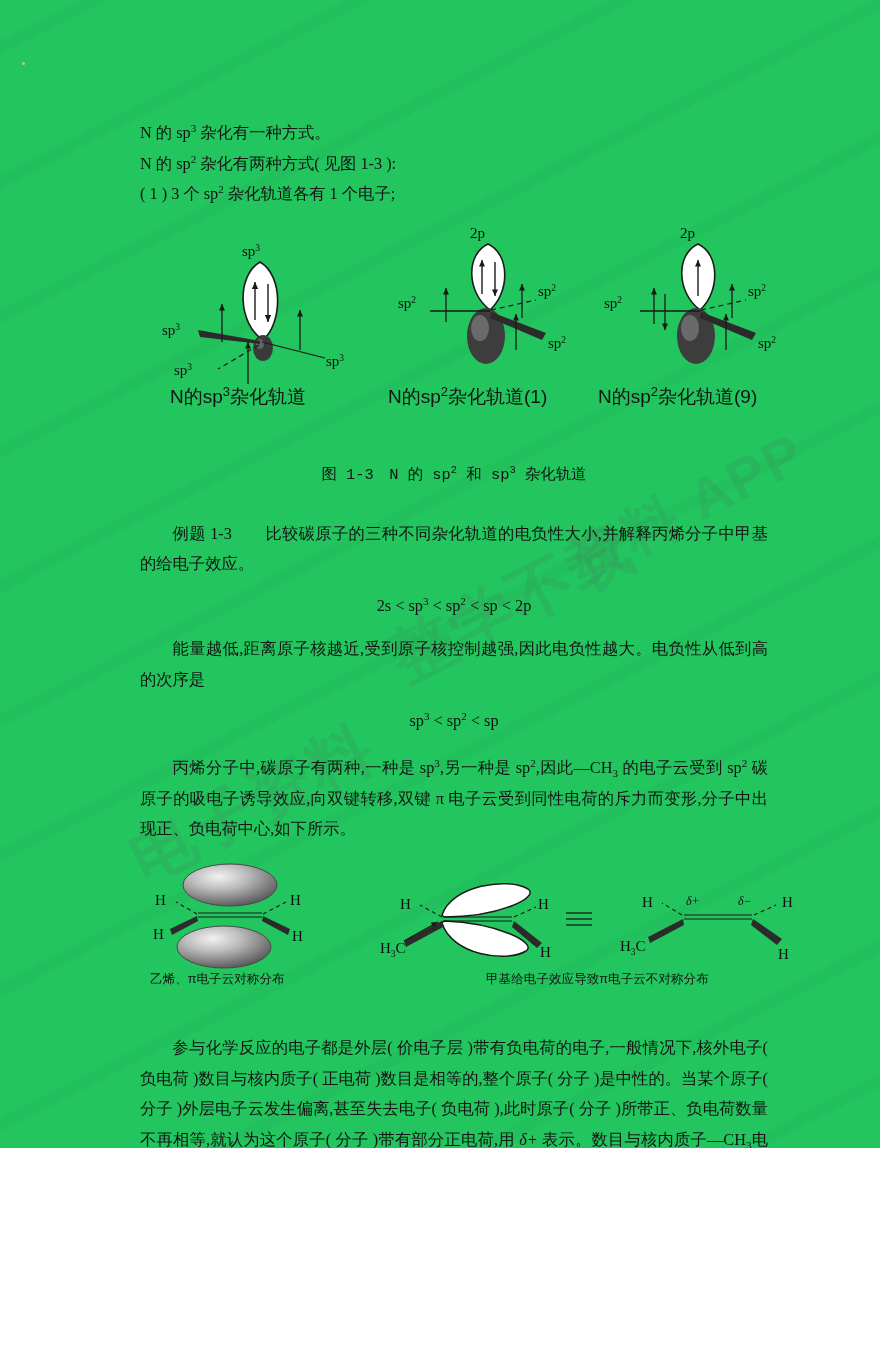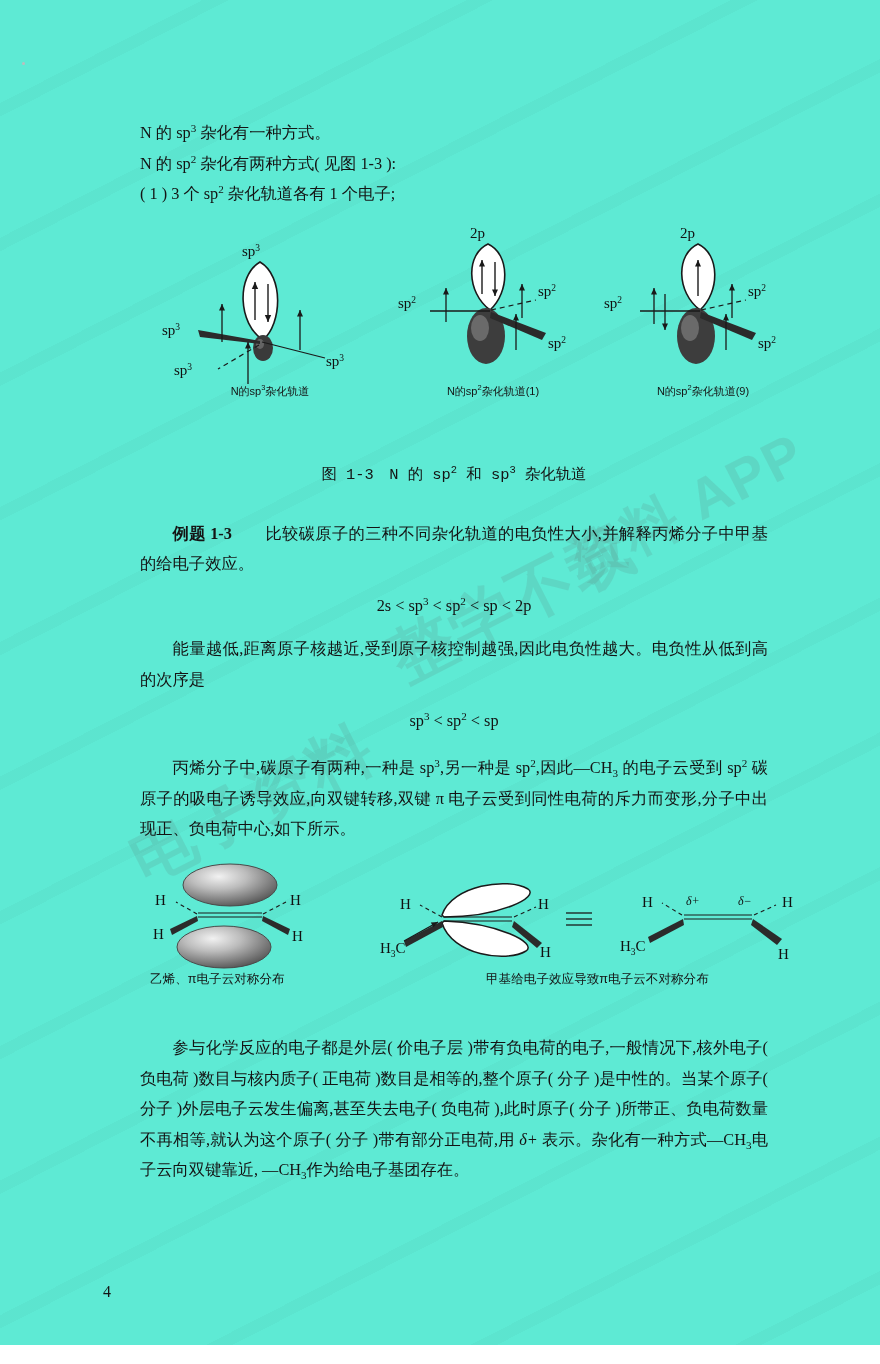--- a/index.html
+++ b/index.html
@@ -3,22 +3,22 @@
 <meta charset="utf-8">
 <style>
   html, body {
     margin: 0;
     padding: 0;
     background: #ffffff;
   }
   .page {
     position: relative;
     width: 880px;
-    height: 1345px;
-    background: #5eead4;
+    height: 1148px;
+    background: #22c55e;
     font-family: "Liberation Serif", "DejaVu Serif", serif;
     color: #141414;
     overflow: hidden;
   }
   
   .wm {
     position: absolute;
     inset: 0;
     pointer-events: none;
     background:
@@ -59,21 +59,21 @@
   p.body {
     margin: 0;
     font-size: 16.3px;
     line-height: 30.6px;
     text-align: justify;
     text-justify: inter-character;
   }
   .ind { text-indent: 2em; }
   sup { font-size: 0.68em; vertical-align: super; line-height: 0; }
   sub { font-size: 0.68em; vertical-align: sub; line-height: 0; }
-  .bold { font-weight: bold; }
+  .bold { font-weight: normal; }
   .formula {
     margin: 12px;
     text-align: center;
     font-size: 16.3px;
     line-height: 32px;
   }
   .pagenum {
     position: absolute;
     left: 103px;
     top: 1283px;
@@ -83,23 +83,23 @@
   }
   
   .fig13 {
     position: relative;
     height: 200px;
     margin-top: 22px;
   }
   .orb-panel { position: absolute; top: 0; }
   .orb-cap {
     position: absolute;
-    text-align: center;
+    text-align: left;
     font-family: "Liberation Sans", "DejaVu Sans", sans-serif;
-    font-size: 11px;
+    font-size: 19px;
     white-space: nowrap;
   }
   .figcap13 {
     text-align: center;
     font-size: 15.4px;
     margin-top: 10px;
   }
   
   .fig2 {
     position: relative;
@@ -334,18 +334,18 @@
           <text class="sv-txt" x="10" y="32">H</text>
           <text class="sv-txt" x="150" y="32">H</text>
           <text class="sv-txt" x="-12" y="76">H<tspan class="sv-txt-s" dy="4">3</tspan><tspan dy="-4">C</tspan></text>
           <text class="sv-txt" x="146" y="84">H</text>
           <text class="sv-it" x="54" y="30">δ+</text>
           <text class="sv-it" x="106" y="30">δ−</text>
         </svg>
       </div>
     </div>
 
-    <p class="body ind" style="margin-top:40px;"><span>参与化学反应的电子都是外层( 价电子层 )带有负电荷的电子,一般情况下,核外电子( 负电荷 )数目与核内质子( 正电荷 )数目是相等的,整个原子( 分子 )是中性的。当某个原子( 分子 )外层电子云发生偏离,甚至失去电子( 负电荷 ),此时原子( 分子 )所带正、负电荷数量不再相等,就认为这个原子( 分子 )带有部分正电荷,用 </span><span style="font-style:italic;">δ+</span><span> 表示。杂化有一种方式—CH</span><sub>3</sub><span>电子云向双键靠近, —CH</span><sub>3</sub><span>作为给电子基团存在。</span></p>
+    <p class="body ind" style="margin-top:40px;"><span>参与化学反应的电子都是外层( 价电子层 )带有负电荷的电子,一般情况下,核外电子( 负电荷 )数目与核内质子( 正电荷 )数目是相等的,整个原子( 分子 )是中性的。当某个原子( 分子 )外层电子云发生偏离,甚至失去电子( 负电荷 ),此时原子( 分子 )所带正、负电荷数量不再相等,就认为这个原子( 分子 )带有部分正电荷,用 </span><span style="font-style:italic;">δ+</span><span> 表示。数目与核内质子—CH</span><sub>3</sub><span>电子云向双键靠近, —CH</span><sub>3</sub><span>作为给电子基团存在。</span></p>
 
   </div>
 
   <div class="pagenum">4</div>
 </div>
 
 </body></html>

